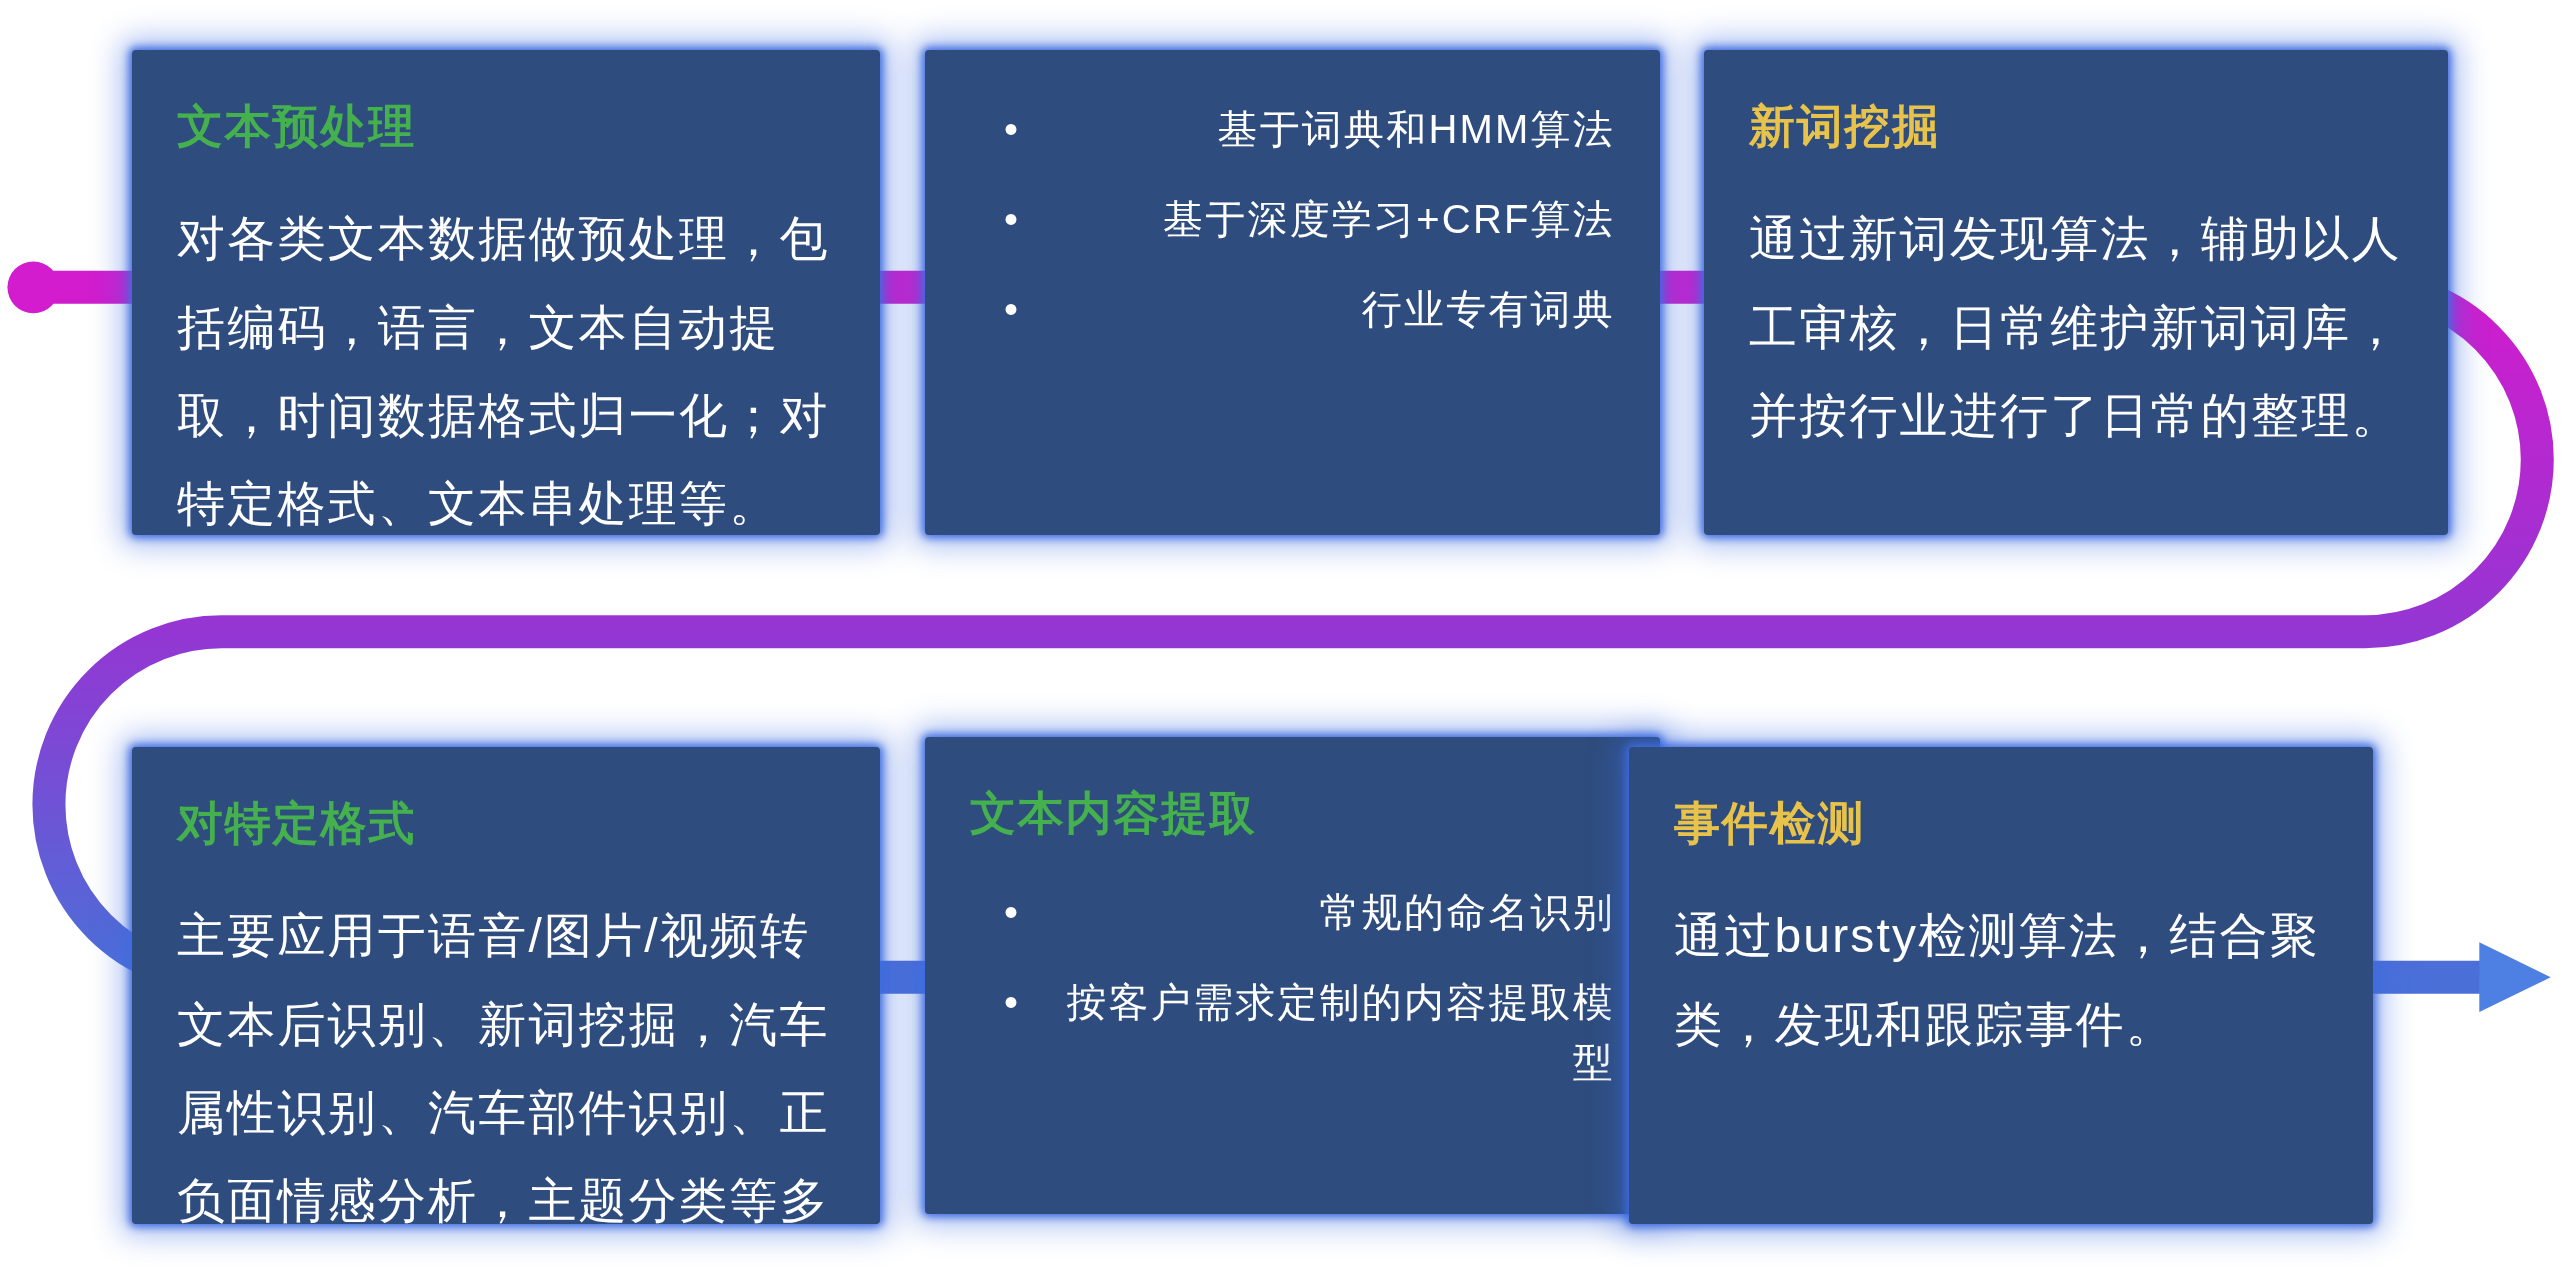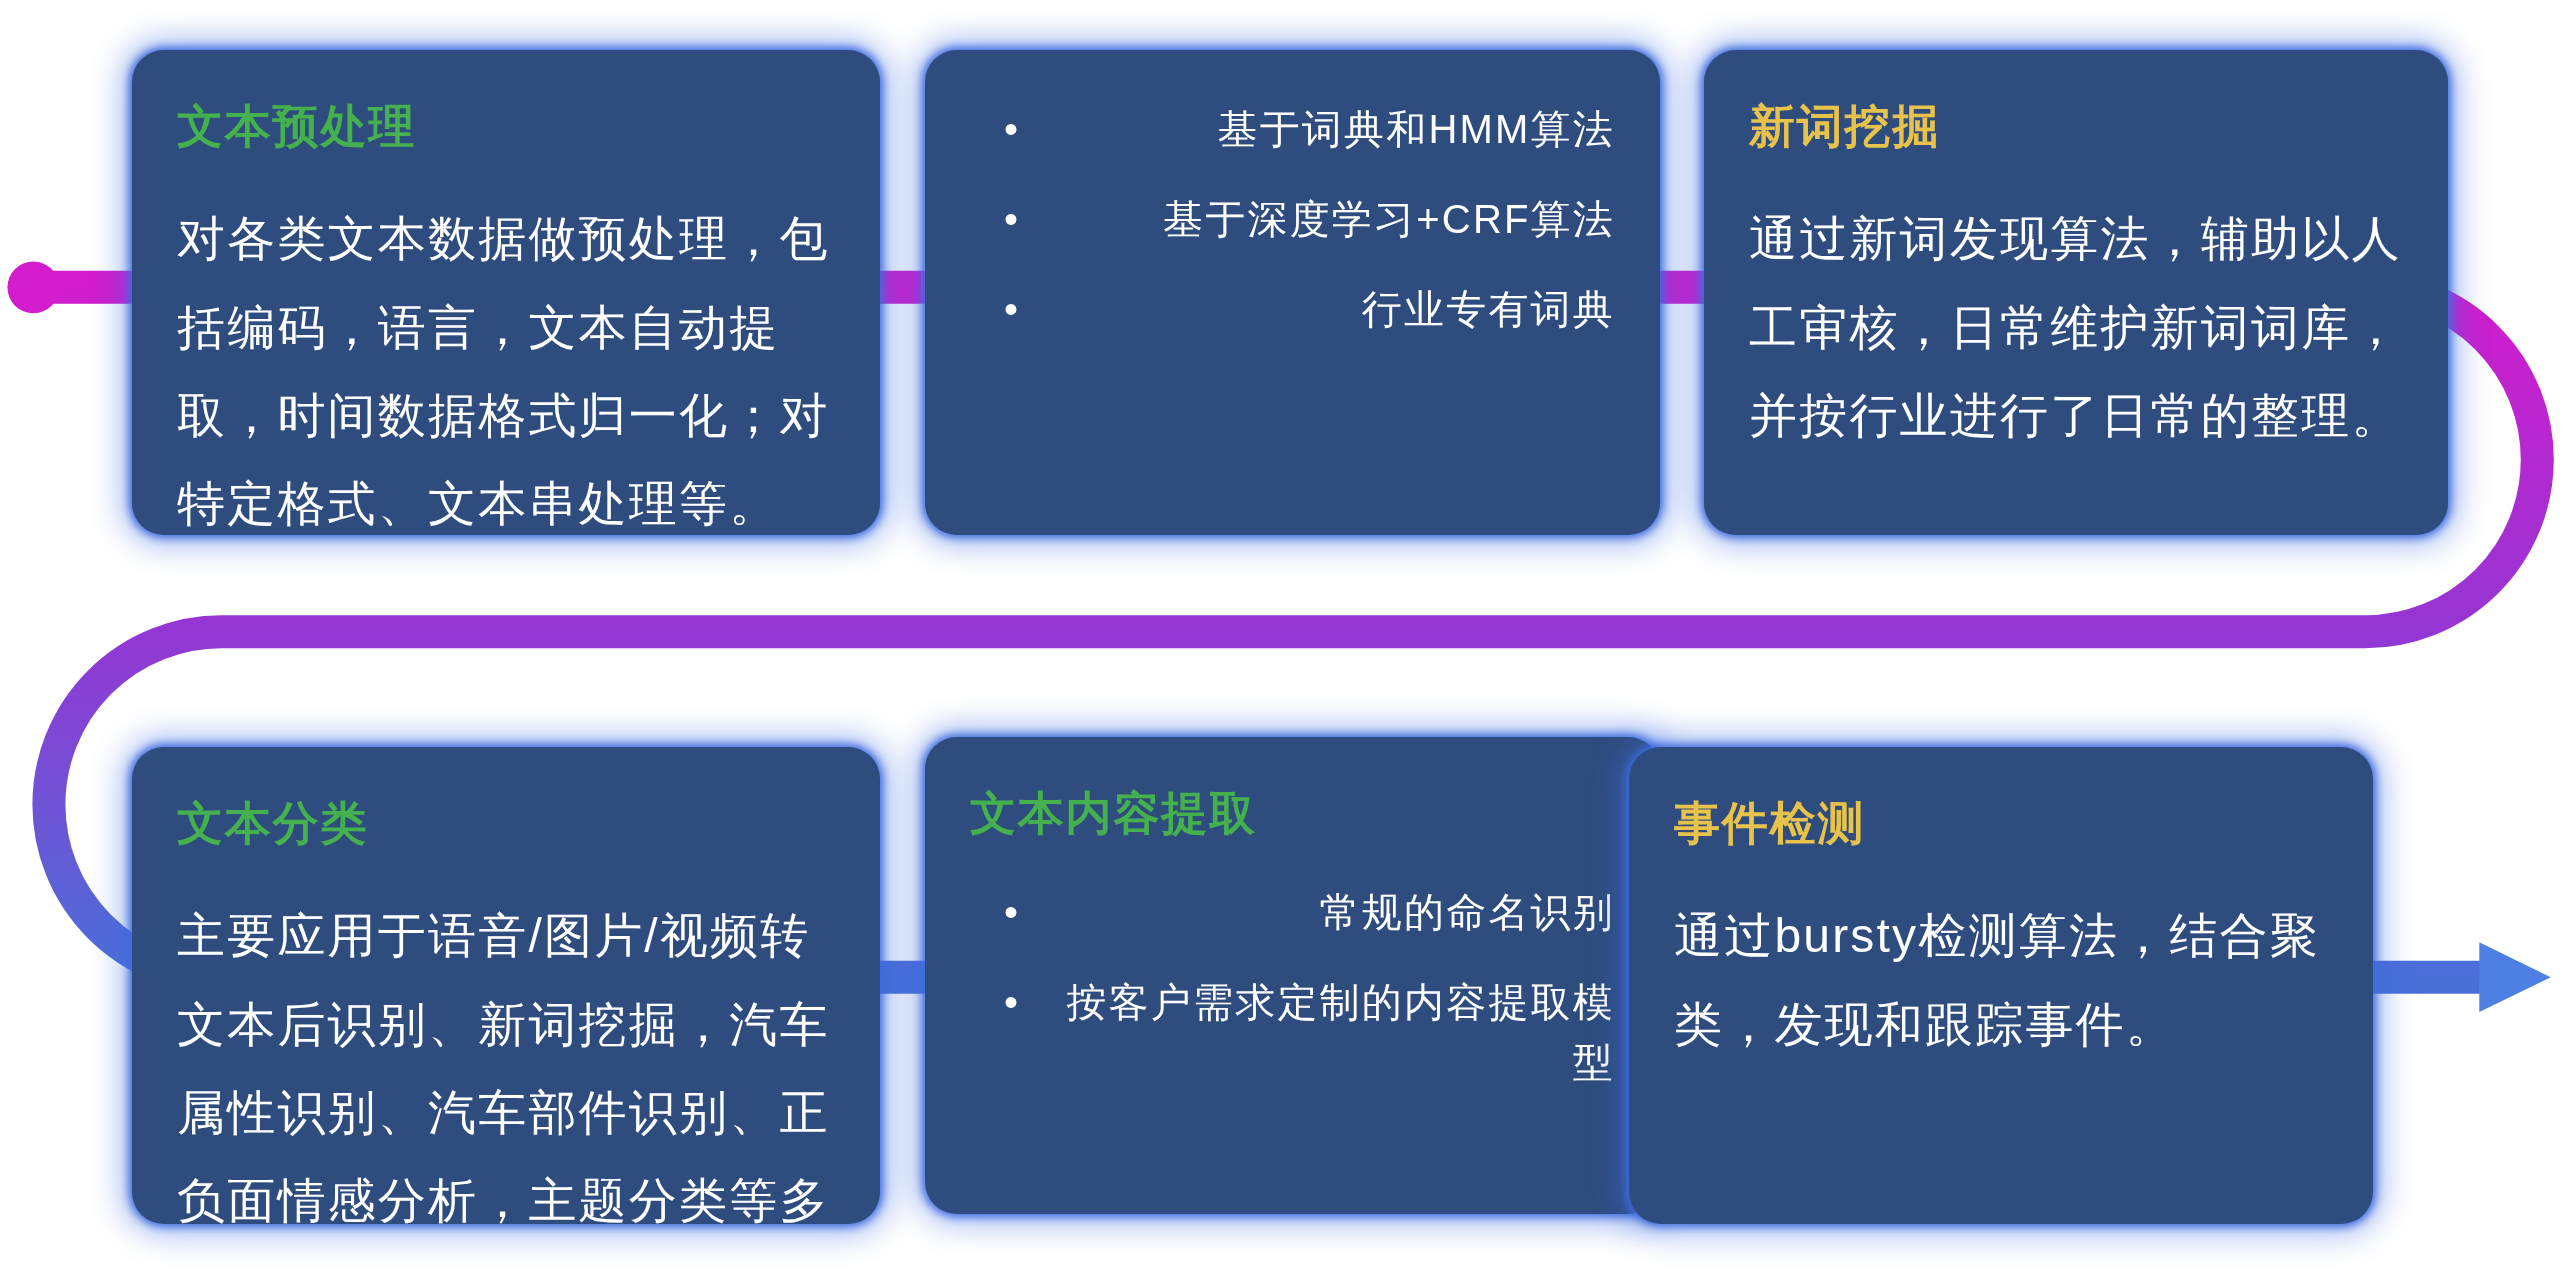--- a/index.html
+++ b/index.html
@@ -15,21 +15,21 @@
     position: absolute;
     left: 0; top: 0;
     width: 2576px; height: 1277px;
     z-index: 1;
   }
   .card {
     position: absolute;
     z-index: 2;
     box-sizing: border-box;
     background: var(--card-bg, #2e4c7d);
-    border-radius: 32px;
+    border-radius: 4px;
     padding: 49px 45px 36px 45px;
     box-shadow: 0 0 9px 2.7px var(--card-glow, #3e6ce0),
                 0 0 30px 10.7px rgba(62, 108, 224, 0.45);
   }
   .card-title {
     margin: 0 0 41px 0;
     font-size: 46px;
     font-weight: 700;
     letter-spacing: 1.8px;
     line-height: 1.2;
@@ -102,21 +102,21 @@
       <li>行业专有词典</li>
     </ul>
   </section>
 
   <section class="card card-3">
     <h2 class="card-title" data-color="yellow">新词挖掘</h2>
     <p class="card-body">通过新词发现算法，辅助以人工审核，日常维护新词词库，并按行业进行了日常的整理。</p>
   </section>
 
   <section class="card card-4">
-    <h2 class="card-title" data-color="green">文本分类</h2>
+    <h2 class="card-title" data-color="green">对特定格式</h2>
     <p class="card-body">主要应用于语音/图片/视频转文本后识别、新词挖掘，汽车属性识别、汽车部件识别、正负面情感分析，主题分类等多个分析功能。</p>
   </section>
 
   <section class="card card-5">
     <h2 class="card-title" data-color="green">文本内容提取</h2>
     <ul class="card-list">
       <li>常规的命名识别</li>
       <li>按客户需求定制的内容提取模型</li>
     </ul>
   </section>

